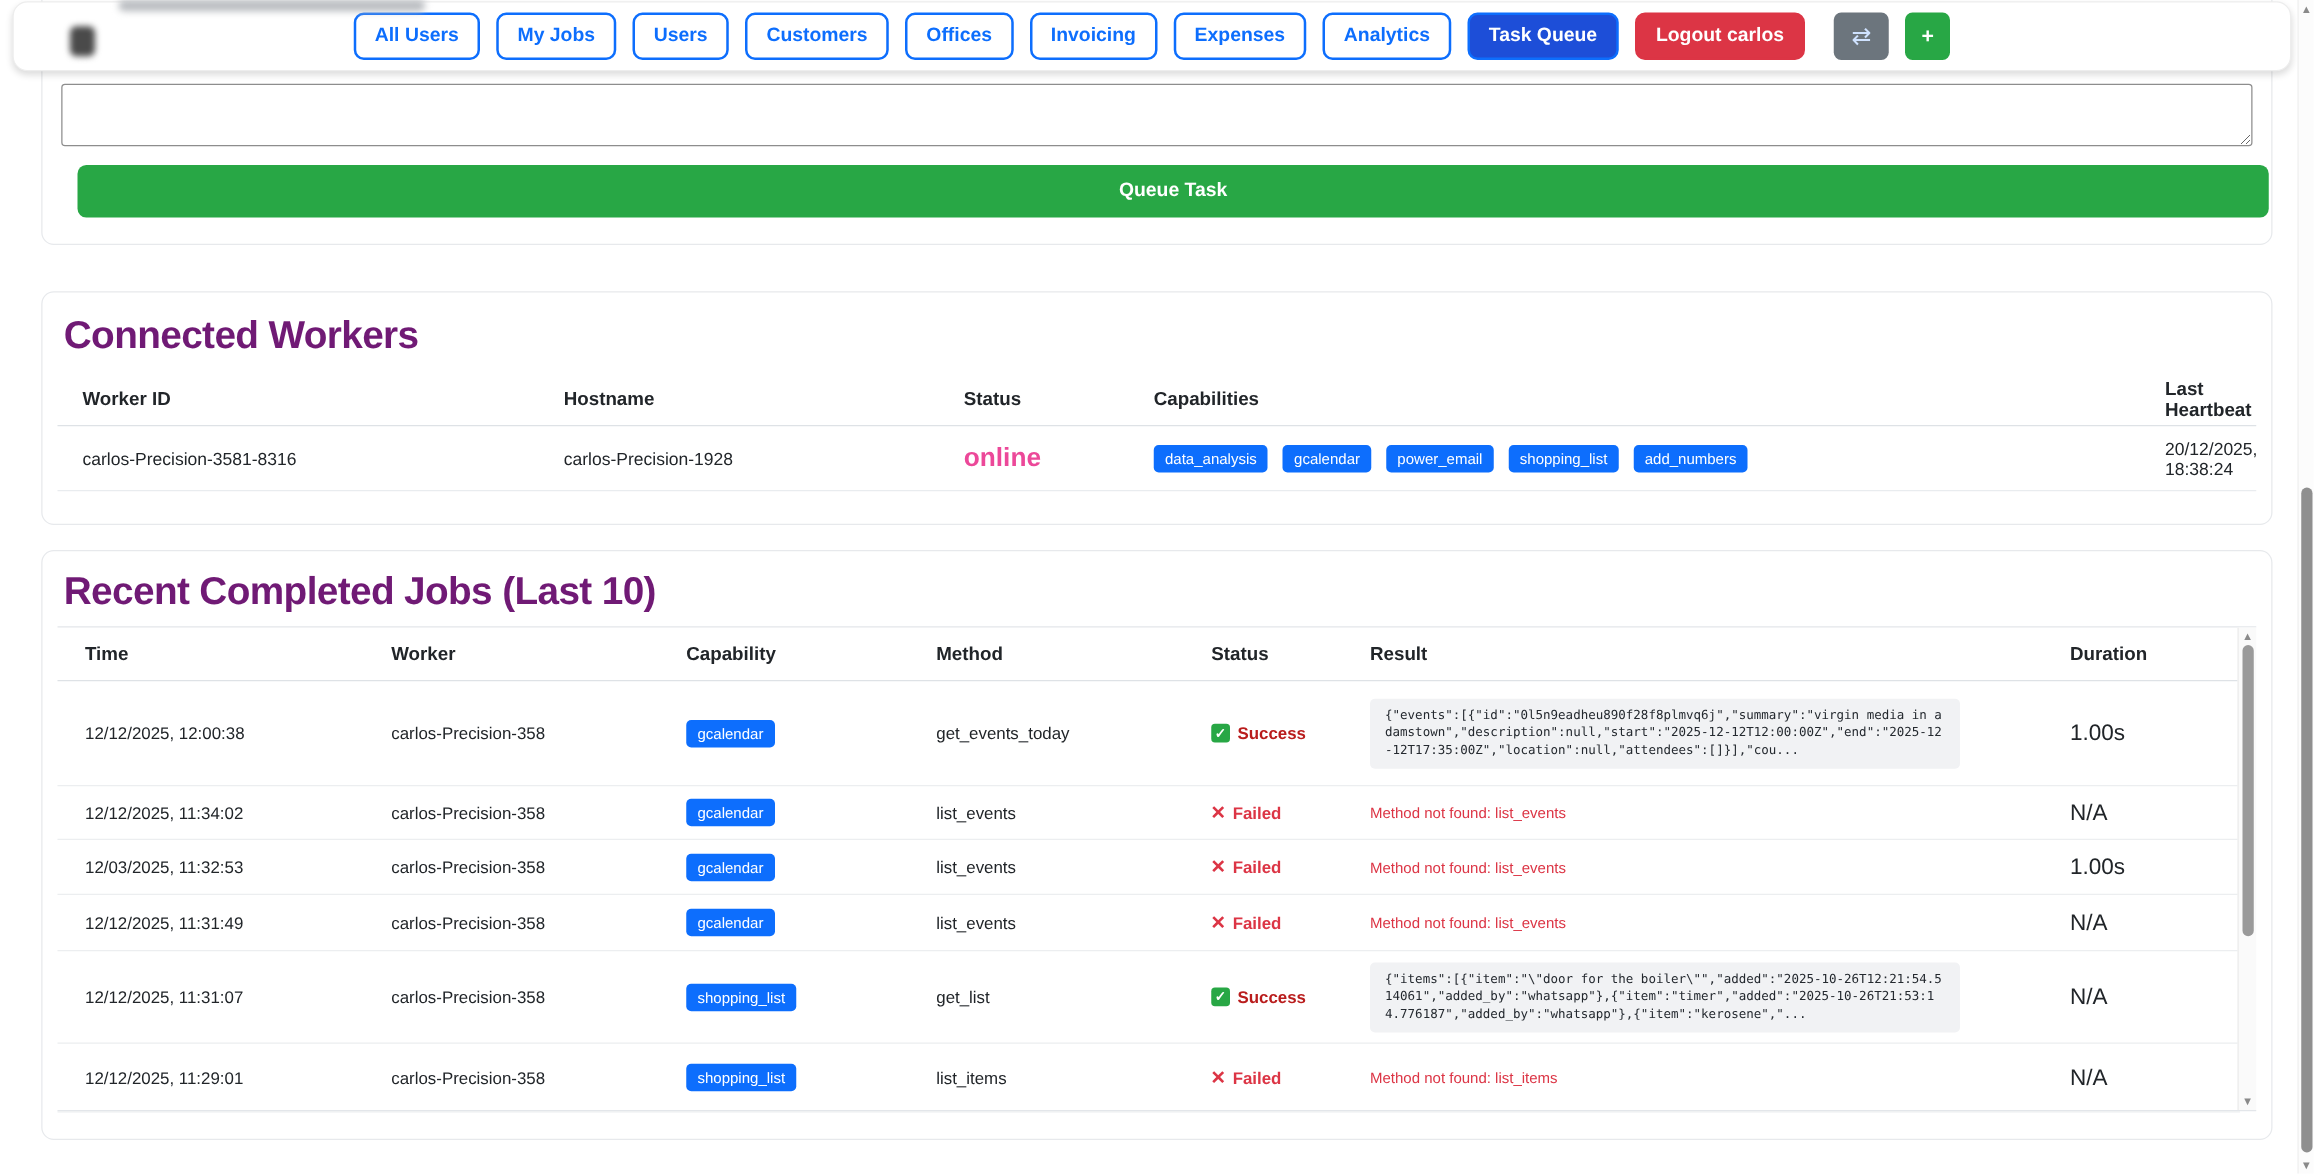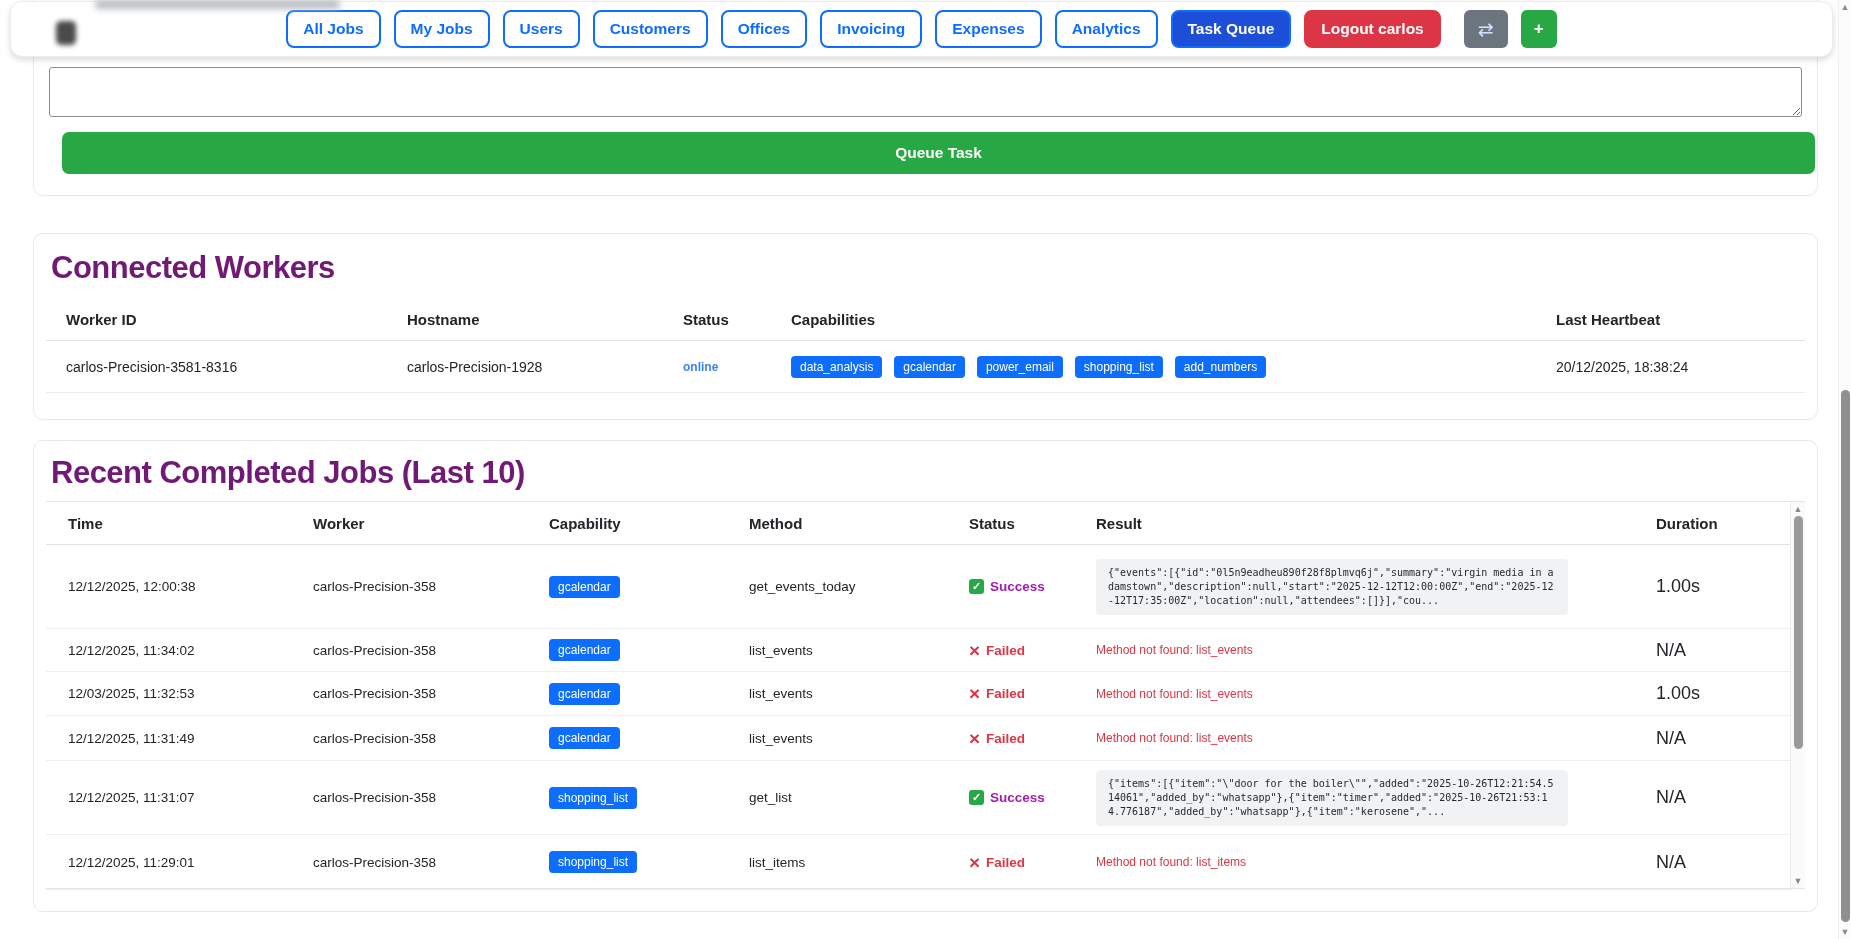--- a/index.html
+++ b/index.html
@@ -68,25 +68,25 @@
     color:#fff; font-weight:700; font-size:15.5px; font-family:inherit;
     cursor:pointer;
   }
 
   
   #workers-card { top:233px; height:187px; }
   #workers-card .card-title { top:16px; }
   .w-grid {
     position:absolute; left:12px; right:12px;
     display:grid; grid-template-columns:341px 276px 108px 765px 1fr;
-    align-items:center; padding-left:20px;
+    align-items:center; padding-left:20px;gap:44px;
   }
   .w-head { top:65px; height:42px; border-bottom:1px solid #dee2e6; font-size:15px; font-weight:700; }
   .w-row  { top:107px; height:52px; border-bottom:1px solid #e9ecef; font-size:14px; }
-  .online { color:#3b82f6; font-weight:700; font-size:12px; }
+  .online { color:#ec4899; font-weight:700; font-size:21px; }
   .badge {
     display:inline-block; background:#0d6efd; color:#fff;
     font-size:12px; padding:4px 9px; border-radius:4px; margin-right:8px;
     white-space:nowrap;
   }
 
   
   #jobs-card { top:440px; height:472px; }
   #jobs-card .card-title { top:14px; }
   .jobs-scroll {
@@ -94,21 +94,21 @@
     border-top:1px solid #e3e6ea; border-bottom:1px solid #e3e6ea;
   }
   .j-grid {
     display:grid; grid-template-columns:245px 236px 200px 220px 127px 560px 1fr;
     align-items:center; padding-left:22px; width:1746px;
   }
   .j-head { height:43px; border-bottom:1px solid #dee2e6; font-size:15px; font-weight:700; }
   .j-row  { border-bottom:1px solid #eceef0; font-size:13.5px; }
   .h84{height:84px}.h43{height:43px}.h44{height:44px}.h45{height:45px}.h74{height:74px}.h55{height:55px}
   .status-cell { display:flex; align-items:center; gap:6px; font-weight:700; font-size:13.5px; }
-  .s-ok  { color:#a21caf; }
+  .s-ok  { color:#b91c1c; }
   .s-bad { color:#dc3545; }
   .ic-check {
     width:15px; height:15px; background:#28a745; border-radius:3px;
     color:#fff; font-size:11px; font-weight:700;
     display:inline-flex; align-items:center; justify-content:center;
   }
   .ic-check::before { content:"\2713"; }
   .ic-cross { color:#dc3545; font-size:19px; font-weight:700; line-height:15px; }
   .ic-cross::before { content:"\00D7"; }
   .result-box {
@@ -139,21 +139,21 @@
     background:#8f8f8f; border-radius:5px;
   }
 </style>
 </head>
 <body>
 
 <div class="blur-streak"></div>
 <div class="blur-blob"></div>
 
 <div class="navbar">
-  <button class="nav-btn">All Jobs</button>
+  <button class="nav-btn">All Users</button>
   <button class="nav-btn">My Jobs</button>
   <button class="nav-btn">Users</button>
   <button class="nav-btn">Customers</button>
   <button class="nav-btn">Offices</button>
   <button class="nav-btn">Invoicing</button>
   <button class="nav-btn">Expenses</button>
   <button class="nav-btn">Analytics</button>
   <button class="nav-btn solid">Task Queue</button>
   <button class="nav-btn danger">Logout carlos</button>
   <button class="icon-btn gray">

